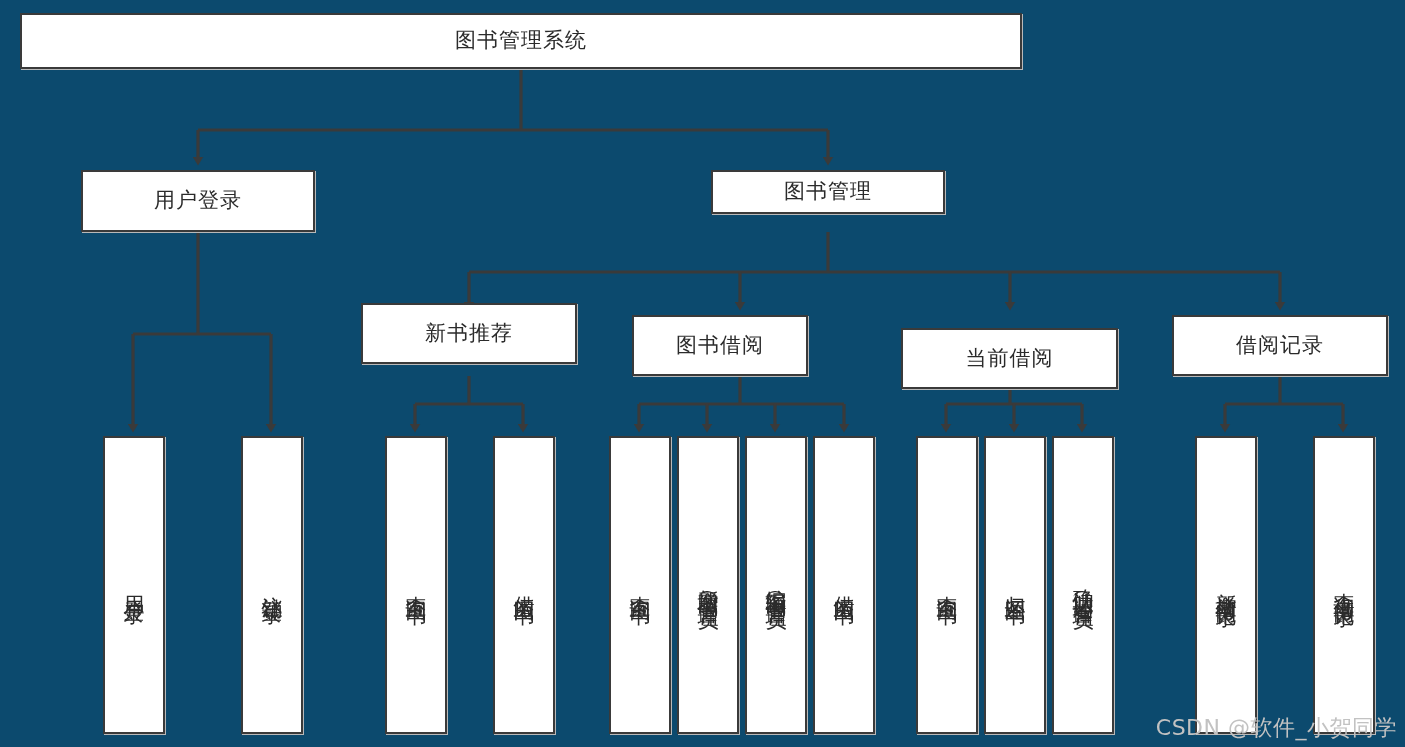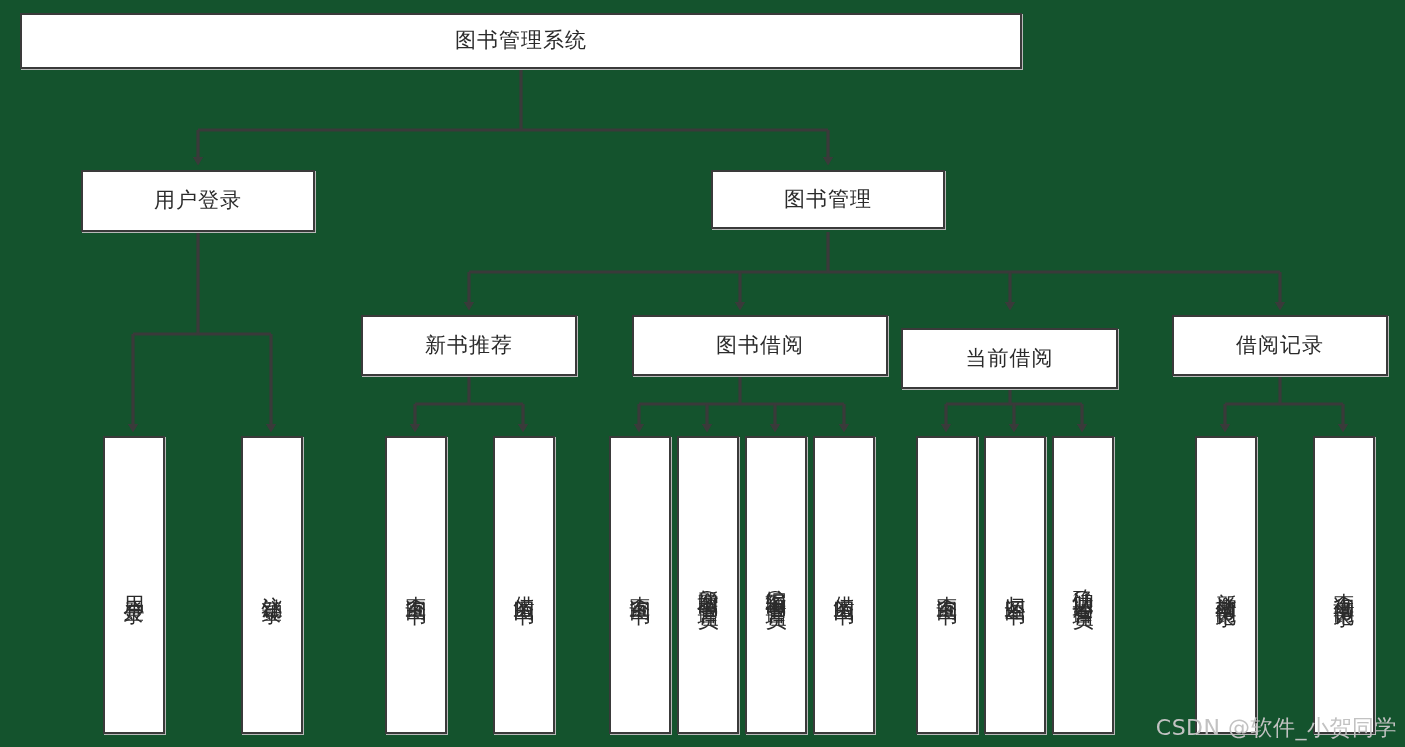--- a/index.html
+++ b/index.html
@@ -4,21 +4,21 @@
 <style>
   html, body {
     margin: 0;
     padding: 0;
     background: #ffffff;
   }
   #canvas {
     position: relative;
     width: 1405px;
     height: 747px;
-    background: #14532d;
+    background: #0c4a6e;
     font-family: "DejaVu Sans", "Liberation Sans", sans-serif;
     overflow: hidden;
   }
   svg#wires {
     position: absolute;
     left: 0;
     top: 0;
     width: 1405px;
     height: 747px;
     pointer-events: none;
@@ -120,28 +120,28 @@
     </g>
   </svg>
 
   <div class="node horiz" style="left:20px; top:13px; width:1002px; height:56px;">
     <span>图书管理系统</span>
   </div>
 
   <div class="node horiz" style="left:81px; top:170px; width:234px; height:62px;">
     <span>用户登录</span>
   </div>
-  <div class="node horiz" style="left:711px; top:170px; width:234px; height:59px;font-family:Liberation Serif, serif;">
+  <div class="node horiz" style="left:711px; top:170px; width:234px; height:44px;font-family:Liberation Serif, serif;">
     <span>图书管理</span>
   </div>
 
-  <div class="node horiz" style="left:361px; top:315px; width:216px; height:61px;">
+  <div class="node horiz" style="left:361px; top:303px; width:216px; height:61px;">
     <span>新书推荐</span>
   </div>
-  <div class="node horiz" style="left:632px; top:315px; width:256px; height:61px;">
+  <div class="node horiz" style="left:632px; top:315px; width:176px; height:61px;">
     <span>图书借阅</span>
   </div>
   <div class="node horiz" style="left:901px; top:328px; width:217px; height:61px;">
     <span>当前借阅</span>
   </div>
   <div class="node horiz" style="left:1172px; top:315px; width:216px; height:61px;">
     <span>借阅记录</span>
   </div>
 
   <div class="node vert" style="left:103px; top:436px; width:62px; height:298px;">

